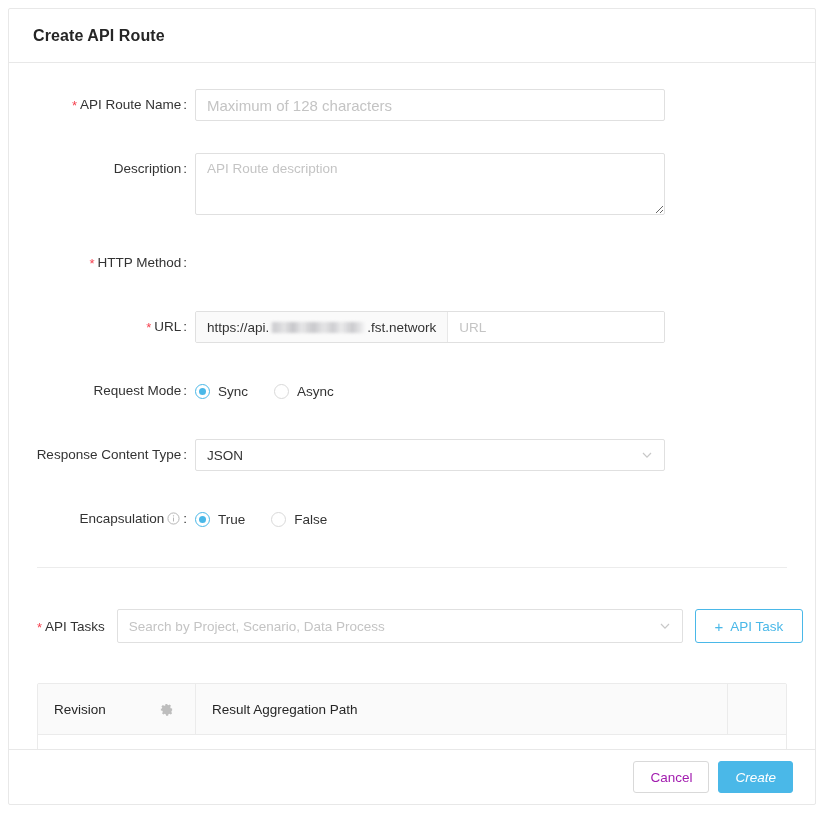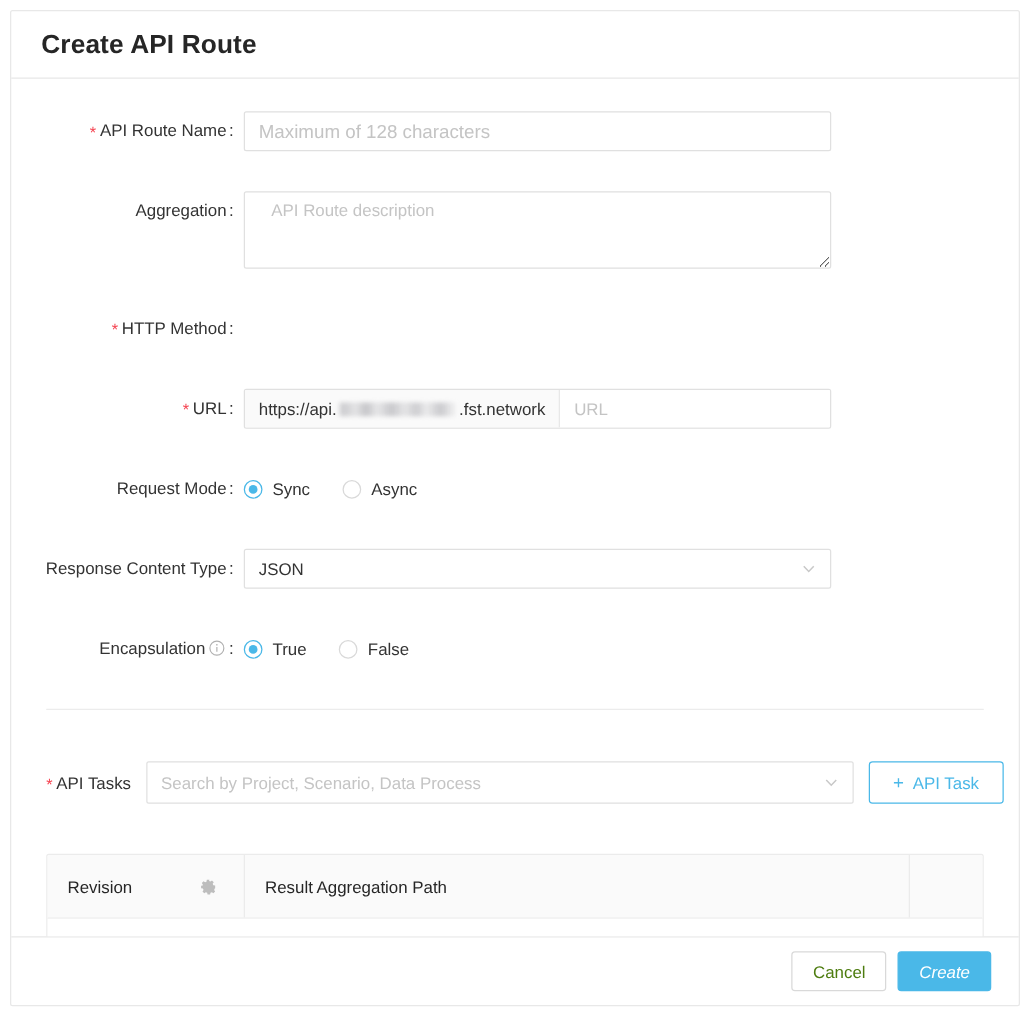--- a/index.html
+++ b/index.html
@@ -34,21 +34,21 @@
   .dialog-header {
     height: 54px;
     flex: 0 0 54px;
     border-bottom: 1px solid #e8e8e8;
     display: flex;
     align-items: center;
     padding: 0 24px;
     box-sizing: border-box;
   }
   .dialog-title {
-    font-size: 21px;
+    font-size: 16px;
     font-weight: bold;
     color: #262626;
     letter-spacing: 0.1px;
   }
 
   
   .dialog-body {
     flex: 1 1 auto;
     position: relative;
     overflow: hidden;
@@ -110,21 +110,21 @@
     outline: none;
   }
   .text-input::placeholder { color: #c4c4c4; }
 
   .textarea-input {
     width: 470px;
     height: 62px;
     box-sizing: border-box;
     border: 1px solid #e0e0e0;
     border-radius: 2px;
-    padding: 7px 21px;
+    padding: 7px 11px;
     font-family: "Liberation Sans", sans-serif;
     font-size: 13.5px;
     color: #a16207;
     background: #ffffff;
     outline: none;
     resize: vertical;
     display: block;
   }
   .textarea-input::placeholder { color: #c4c4c4; }
 
@@ -385,21 +385,21 @@
     border-radius: 3px;
     font-family: "Liberation Sans", sans-serif;
     font-size: 13.5px;
     cursor: pointer;
     padding: 0 16px;
     box-sizing: border-box;
   }
   .btn-cancel {
     background: #ffffff;
     border: 1px solid #d9d9d9;
-    color: #4d7c0f;
+    color: #a21caf;
     margin-right: 9px;
   }
   .btn-create {
     background: #4ab8e8;
     border: 1px solid #4ab8e8;
     color: #ffffff;
     font-style: italic;
   }
 </style>
 </head>
@@ -417,21 +417,21 @@
       <div class="form-label">
         <span class="req-star">*</span><span>API Route Name</span><span class="label-colon">:</span>
       </div>
       <div class="form-control">
         <input class="text-input" type="text" placeholder="Maximum of 128 characters" style="">
       </div>
     </div>
 
     <div class="form-row">
       <div class="form-label">
-        <span>Aggregation</span><span class="label-colon">:</span>
+        <span>Description</span><span class="label-colon">:</span>
       </div>
       <div class="form-control">
         <textarea class="textarea-input" placeholder="API Route description" style=""></textarea>
       </div>
     </div>
 
     <div class="form-row">
       <div class="form-label">
         <span class="req-star">*</span><span>HTTP Method</span><span class="label-colon">:</span>
       </div>

